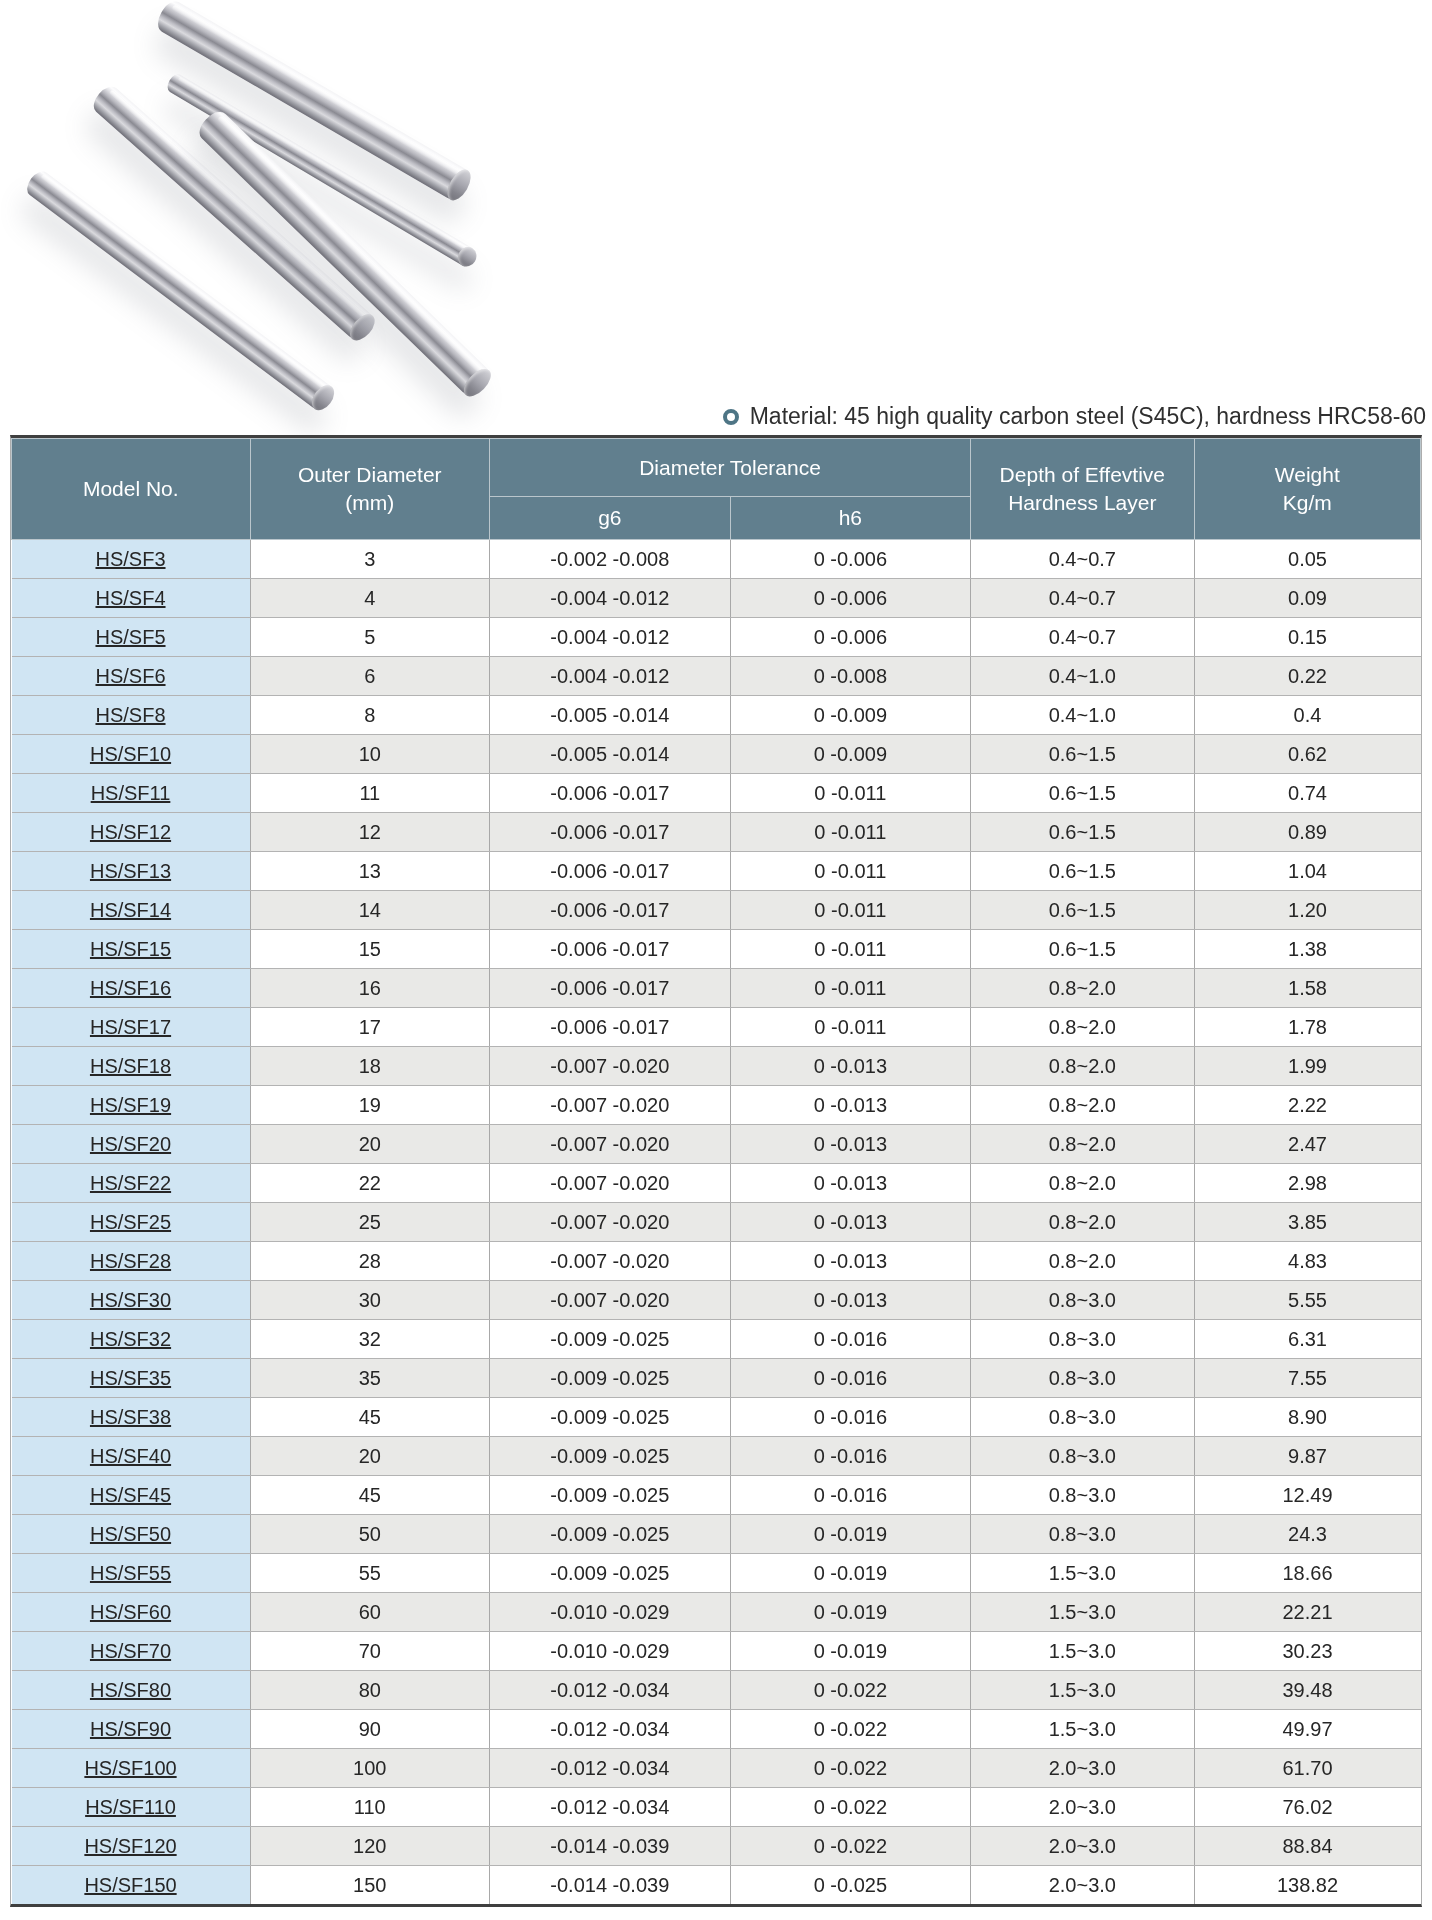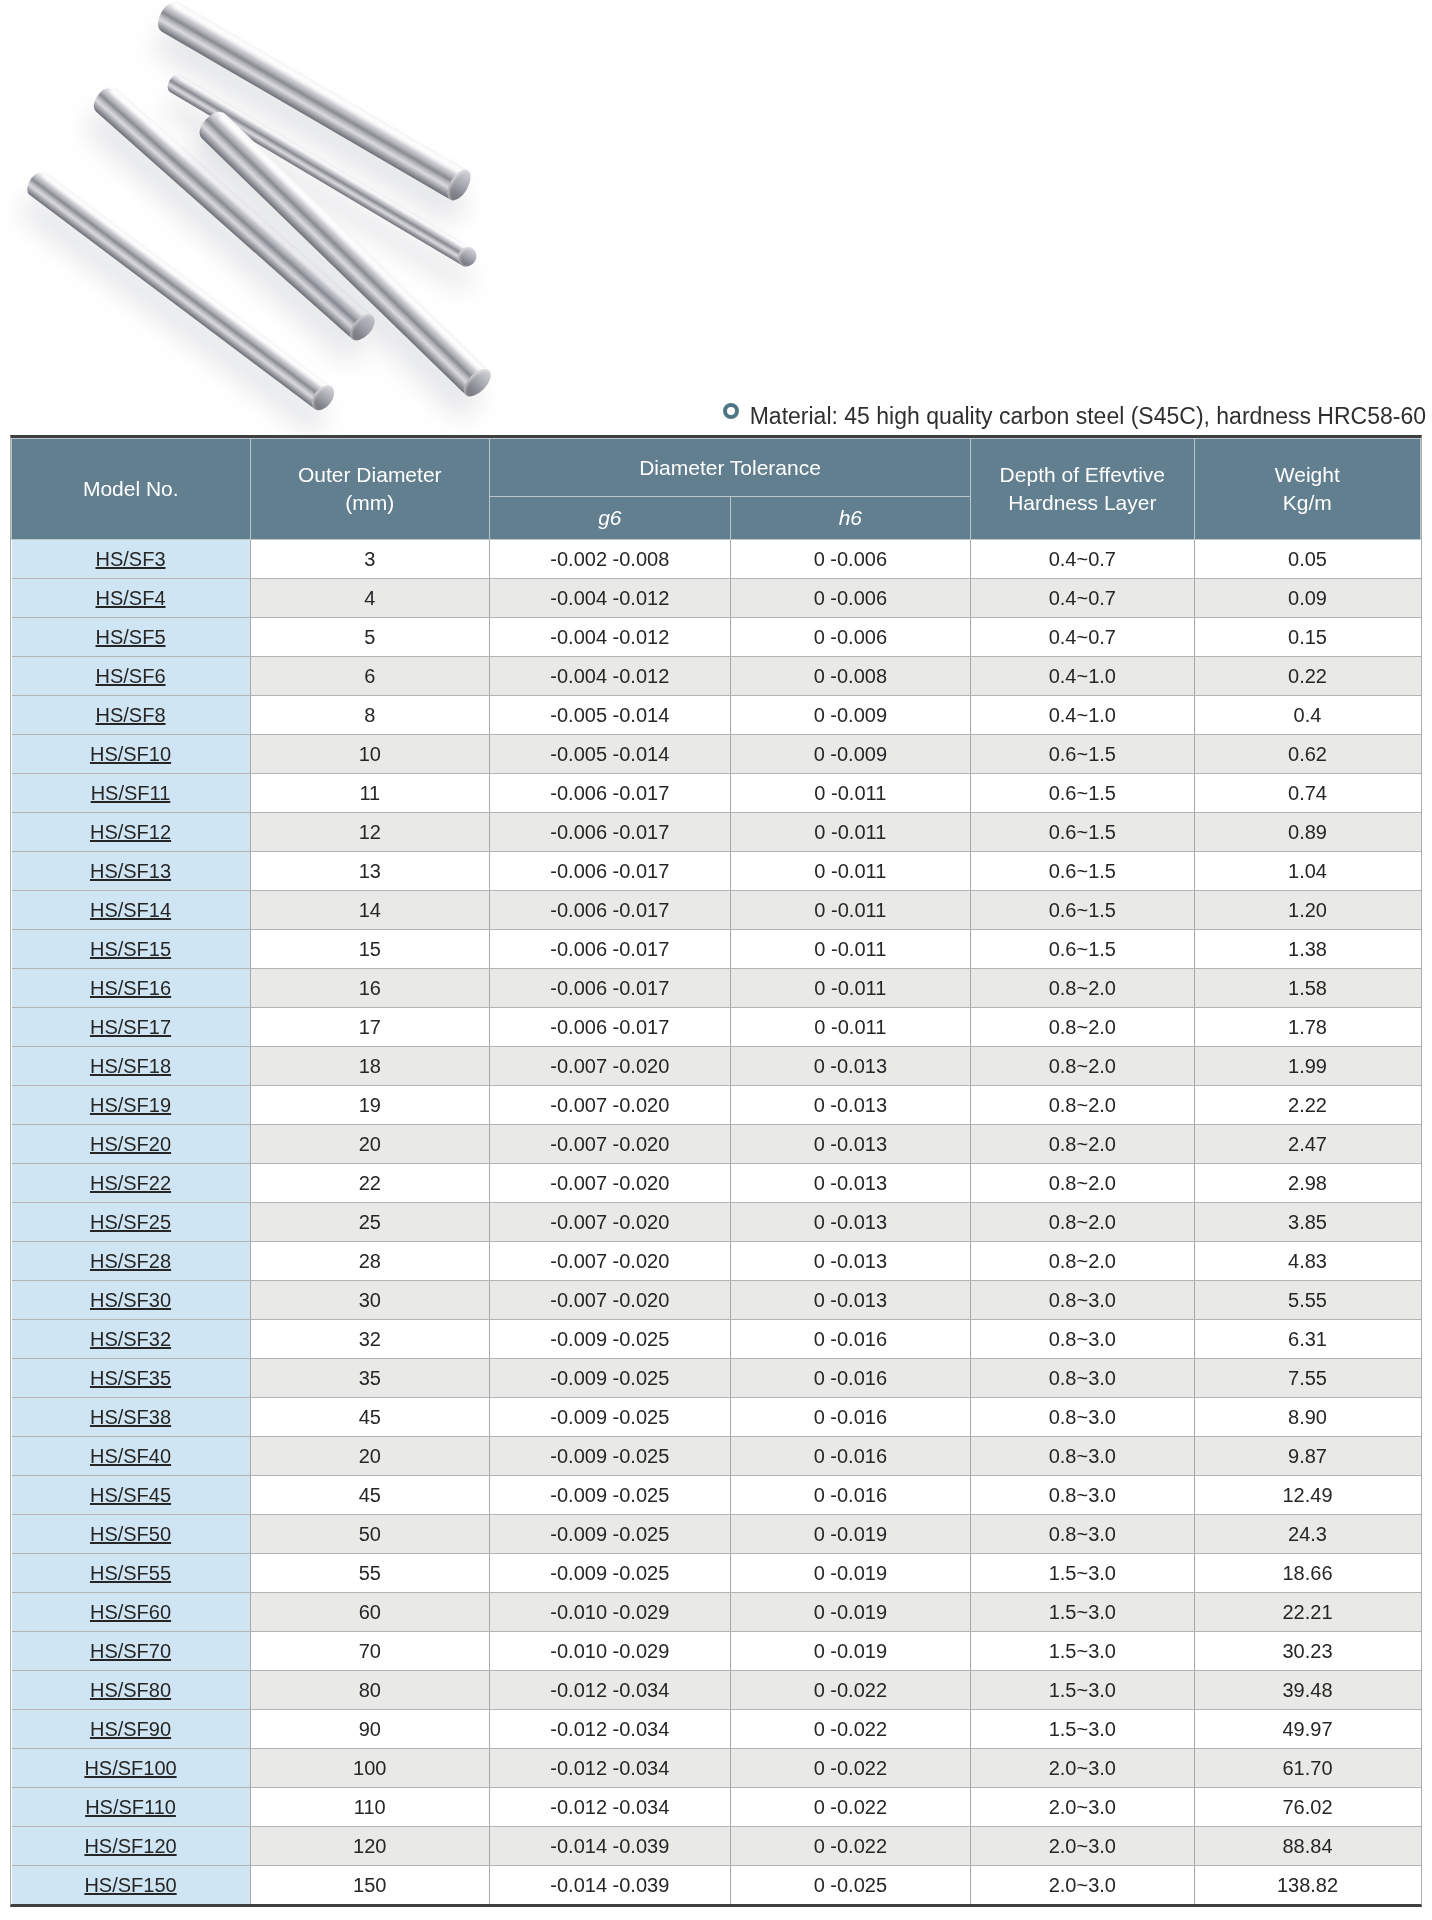--- a/index.html
+++ b/index.html
@@ -29,21 +29,21 @@
     border-radius:8px;background:linear-gradient(180deg,rgba(255,255,255,.9),rgba(255,255,255,0));
   }
   .rod-a{left:138px;top:83px; width:350px;height:34px;transform:rotate(30.2deg);}
   .rod-b{left:145px;top:160px;width:352px;height:20px;transform:rotate(30.7deg);}
   .rod-c{left:54px; top:197px;width:358px;height:31px;transform:rotate(41.6deg);}
   .rod-d{left:152px;top:236px;width:384px;height:34px;transform:rotate(44.2deg);}
   .rod-e{left:-6px; top:276px;width:371px;height:28px;transform:rotate(36.9deg);}
 
   
   .note{
-    position:absolute;top:403px;right:6px;display:flex;align-items:flex-start;gap:11px;
+    position:absolute;top:403px;right:6px;display:flex;align-items:center;gap:11px;
     font-size:23px;color:#2f2f2f;white-space:nowrap;
   }
   .note .bullet{
     width:8px;height:8px;border-radius:50%;background:#fff;
     border:4px solid #4e7585;flex:0 0 auto;
   }
 
   
   .table-wrap{
     position:absolute;left:10px;top:435px;width:1412px;
@@ -53,21 +53,21 @@
   }
   table{border-collapse:collapse;table-layout:fixed;width:100%;}
   col.c1{width:16.93%}col.c2{width:17.0%}col.c3{width:17.07%}
   col.c4{width:17.07%}col.c5{width:15.86%}col.c6{width:16.07%}
 
   thead th{
     background:#617f8e;color:#ffffff;font-weight:400;font-size:21px;line-height:1.32;
     border:1px solid #bac6cc;text-align:center;vertical-align:middle;padding:0;
   }
   thead tr.h1 th{height:57px;}
-  thead tr.h2 th{height:42px;font-style:italic;}
+  thead tr.h2 th{height:42px;}
   thead th.span2{height:99px;}
 
   tbody td{
     height:38px;font-size:20px;text-align:center;vertical-align:middle;padding:0;
     background:#ffffff;border-right:1px solid #a8a8a8;border-bottom:1px solid #b3b3b3;
     color:#262626;
   }
   tbody tr:nth-child(even) td{background:#e9e9e7;}
   tbody td.model{background:#d0e5f3 !important;text-decoration:underline;}
   tbody td:last-child{border-right:none;}

